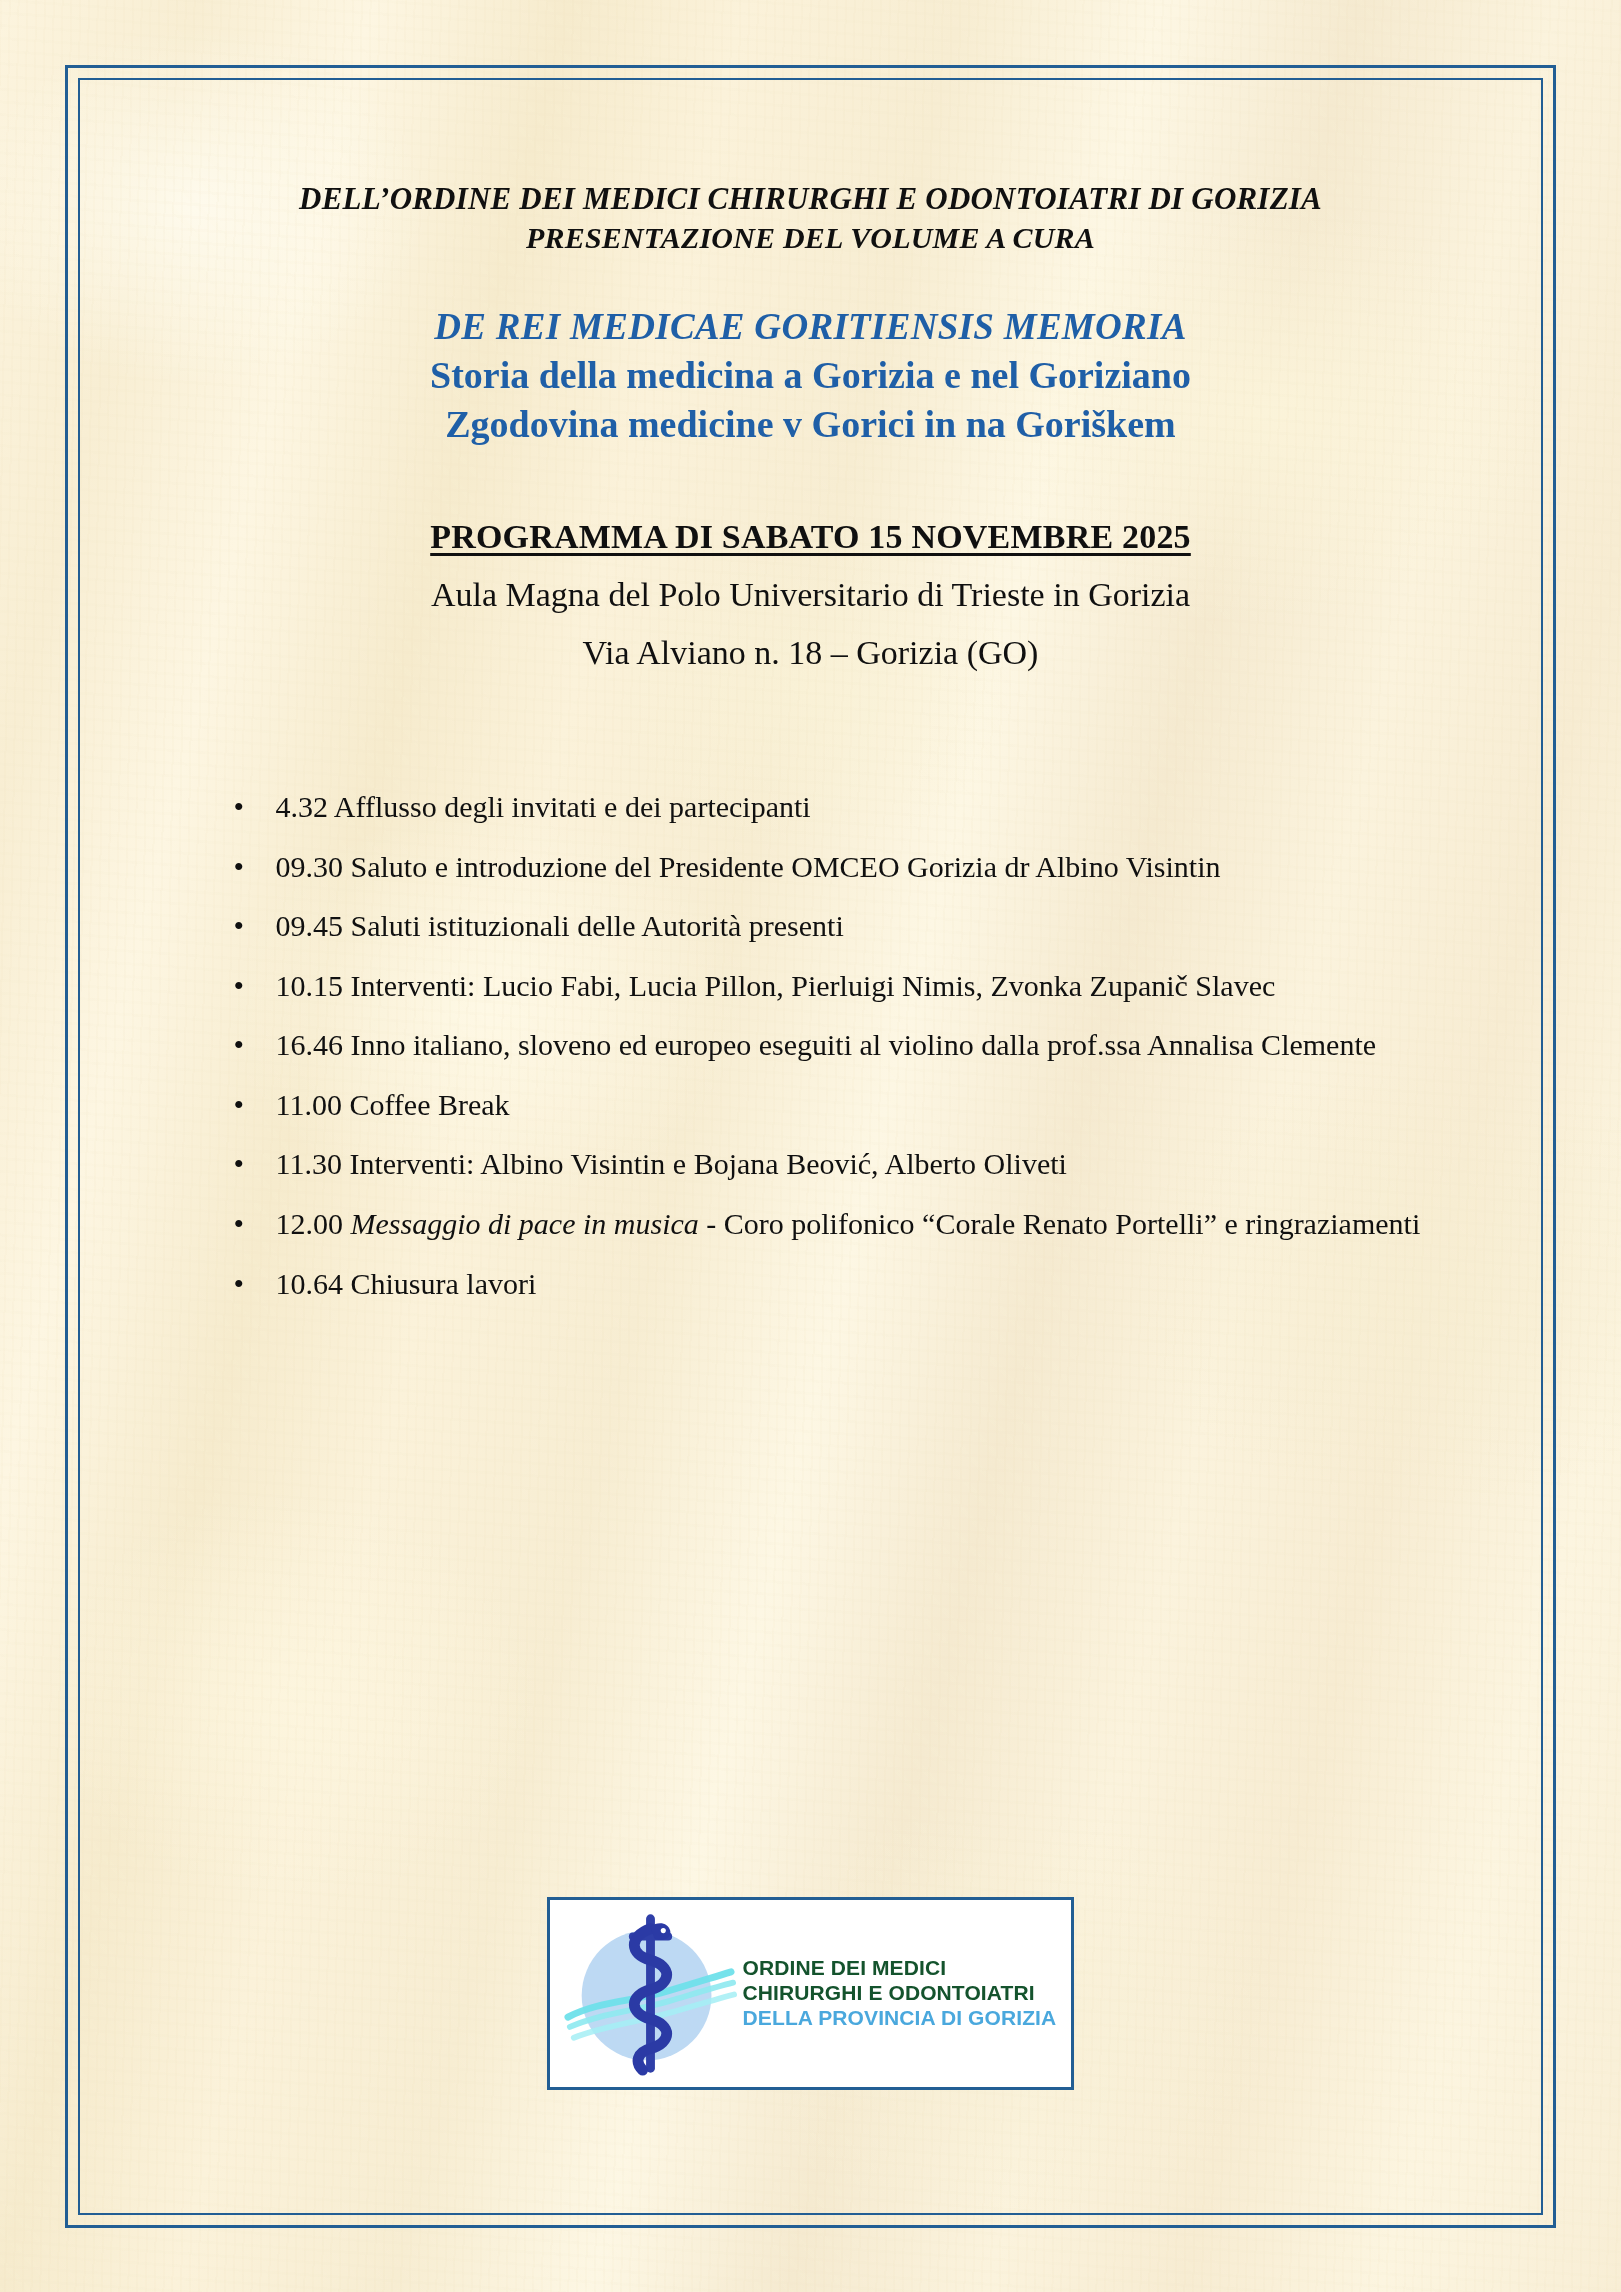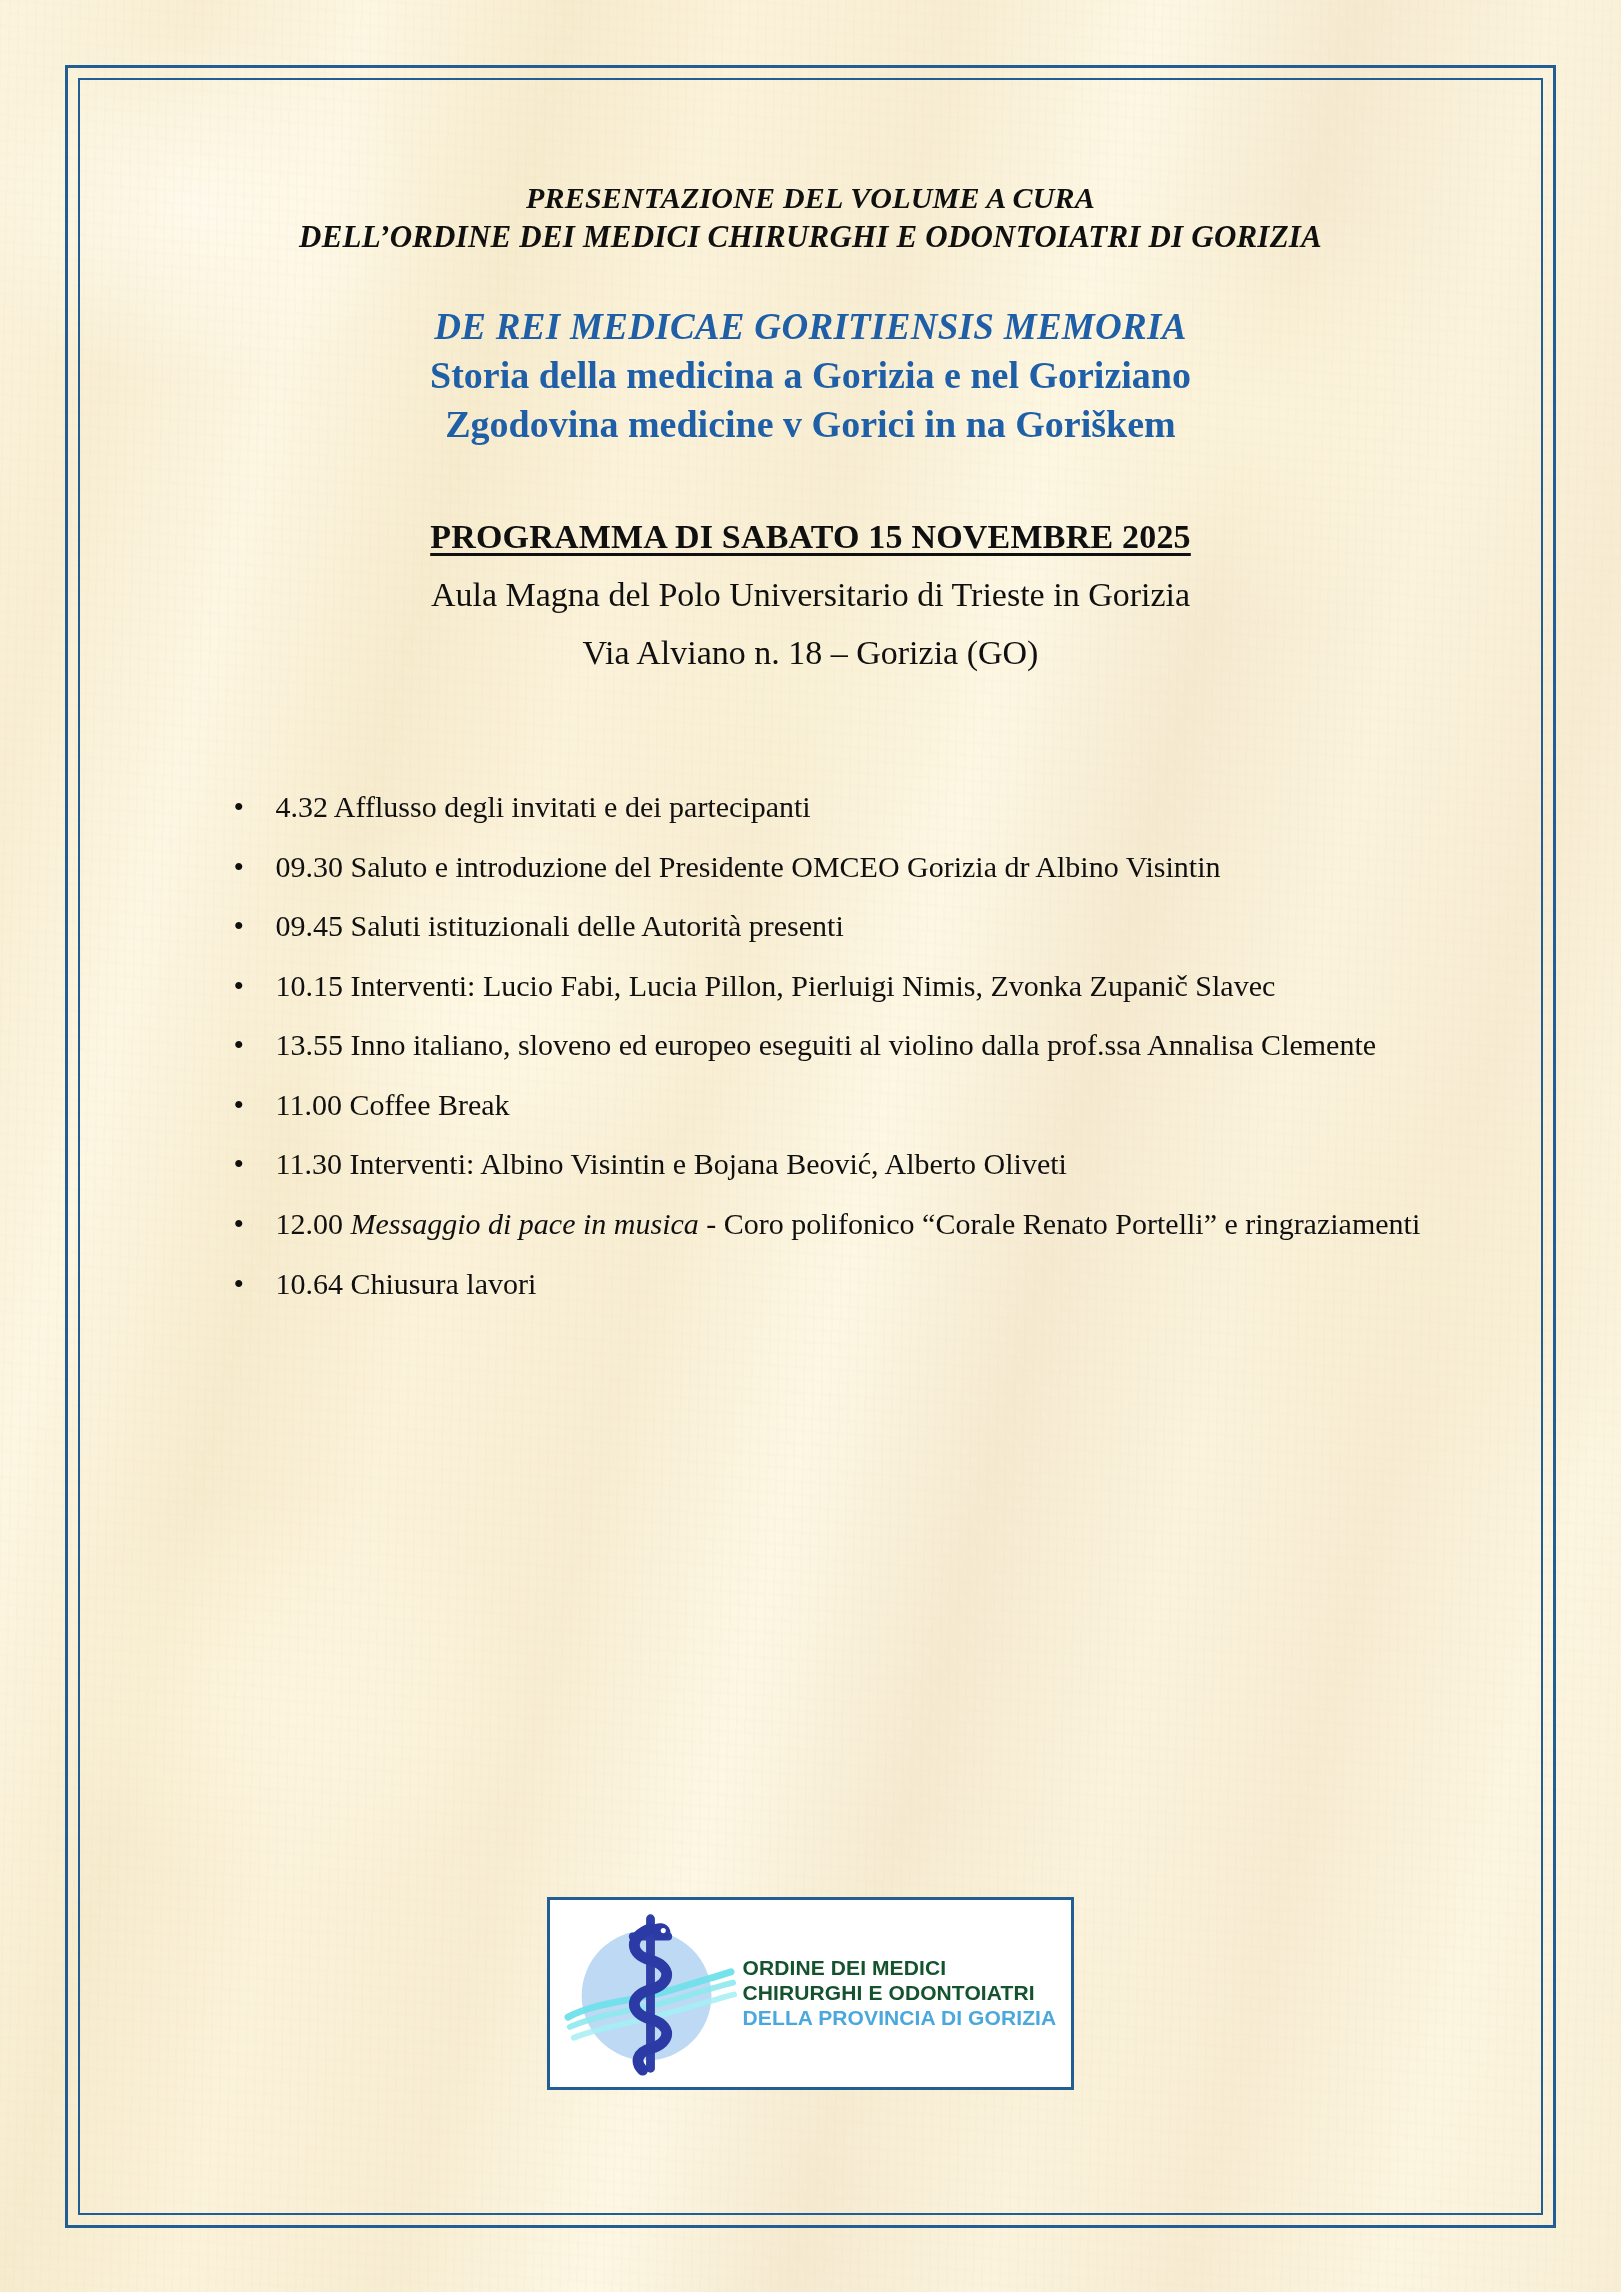--- a/index.html
+++ b/index.html
@@ -234,42 +234,42 @@
 <body>
 
 <div class="page">
 
   <div class="frame-outer"></div>
   <div class="frame-inner"></div>
 
   <div class="content">
 
     <div class="presentation">
+      <span class="ln ln2">DELL’ORDINE DEI MEDICI CHIRURGHI E ODONTOIATRI DI GORIZIA</span>
       <span class="ln ln1">PRESENTAZIONE DEL VOLUME A CURA</span>
-      <span class="ln ln2">DELL’ORDINE DEI MEDICI CHIRURGHI E ODONTOIATRI DI GORIZIA</span>
     </div>
 
     <div class="volume-title">
       <span class="main">DE REI MEDICAE GORITIENSIS MEMORIA</span>
       <span class="sub1">Storia della medicina a Gorizia e nel Goriziano</span>
       <span class="sub2">Zgodovina medicine v Gorici in na Goriškem</span>
     </div>
 
     <div class="prog-block">
       <span class="prog-date">PROGRAMMA DI SABATO 15 NOVEMBRE 2025</span>
       <span class="prog-venue">Aula Magna del Polo Universitario di Trieste in Gorizia</span>
       <span class="prog-address">Via Alviano n. 18 – Gorizia (GO)</span>
     </div>
 
     <ul class="agenda" id="agenda-list">
         <li><span class="bullet"></span><span>4.32 Afflusso degli invitati e dei partecipanti</span></li>
         <li><span class="bullet"></span><span>09.30 Saluto e introduzione del Presidente OMCEO Gorizia dr Albino Visintin</span></li>
         <li><span class="bullet"></span><span>09.45 Saluti istituzionali delle Autorità presenti</span></li>
         <li><span class="bullet"></span><span>10.15 Interventi: Lucio Fabi, Lucia Pillon, Pierluigi Nimis, Zvonka Zupanič Slavec</span></li>
-        <li><span class="bullet"></span><span>13.55 Inno italiano, sloveno ed europeo eseguiti al violino dalla prof.ssa Annalisa Clemente</span></li>
+        <li><span class="bullet"></span><span>16.46 Inno italiano, sloveno ed europeo eseguiti al violino dalla prof.ssa Annalisa Clemente</span></li>
         <li><span class="bullet"></span><span>11.00 Coffee Break</span></li>
         <li><span class="bullet"></span><span>11.30 Interventi: Albino Visintin e Bojana Beović, Alberto Oliveti</span></li>
         <li><span class="bullet"></span><span>12.00 <em>Messaggio di pace in musica</em> - Coro polifonico “Corale Renato Portelli” e ringraziamenti</span></li>
         <li><span class="bullet"></span><span>10.64 Chiusura lavori</span></li>
       </ul>
 
   </div>
 
   <div class="logo-wrap">
     <div class="logo-box">

